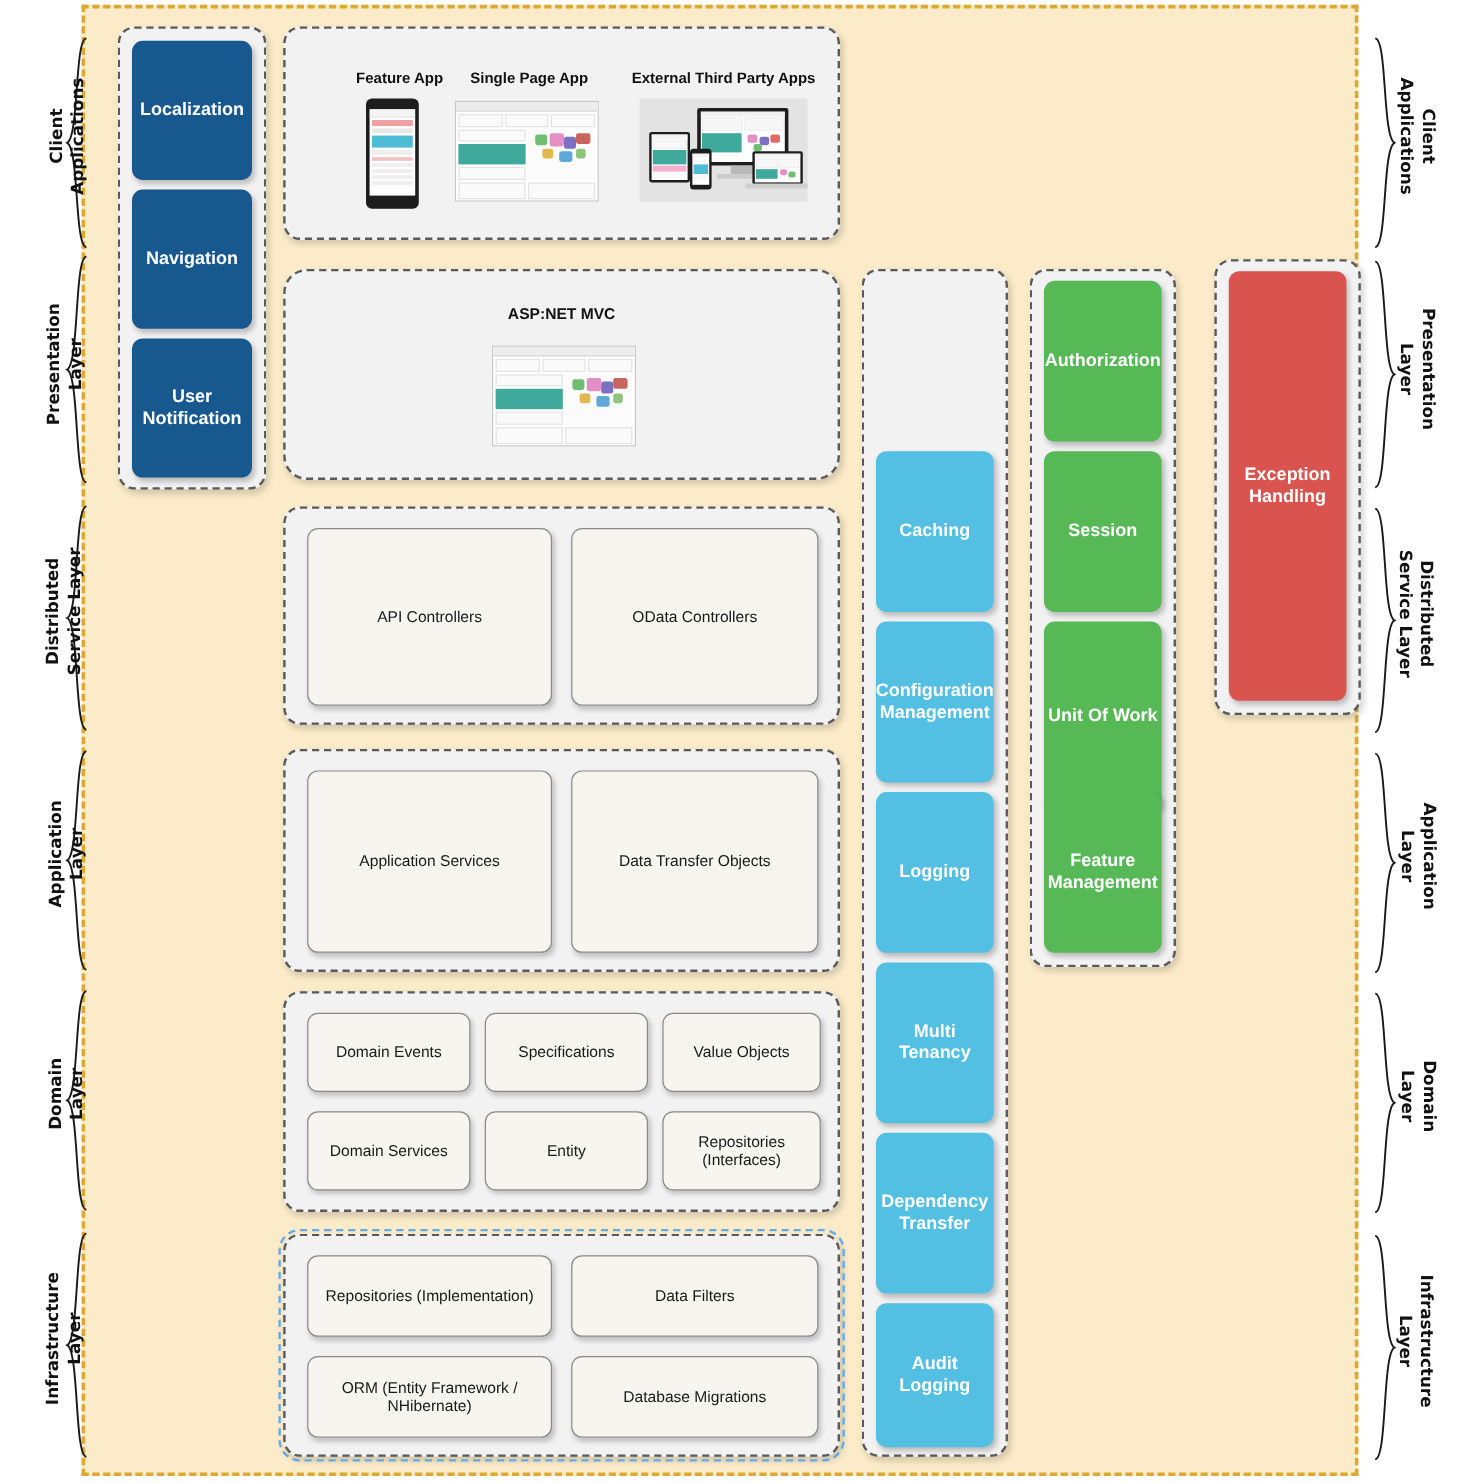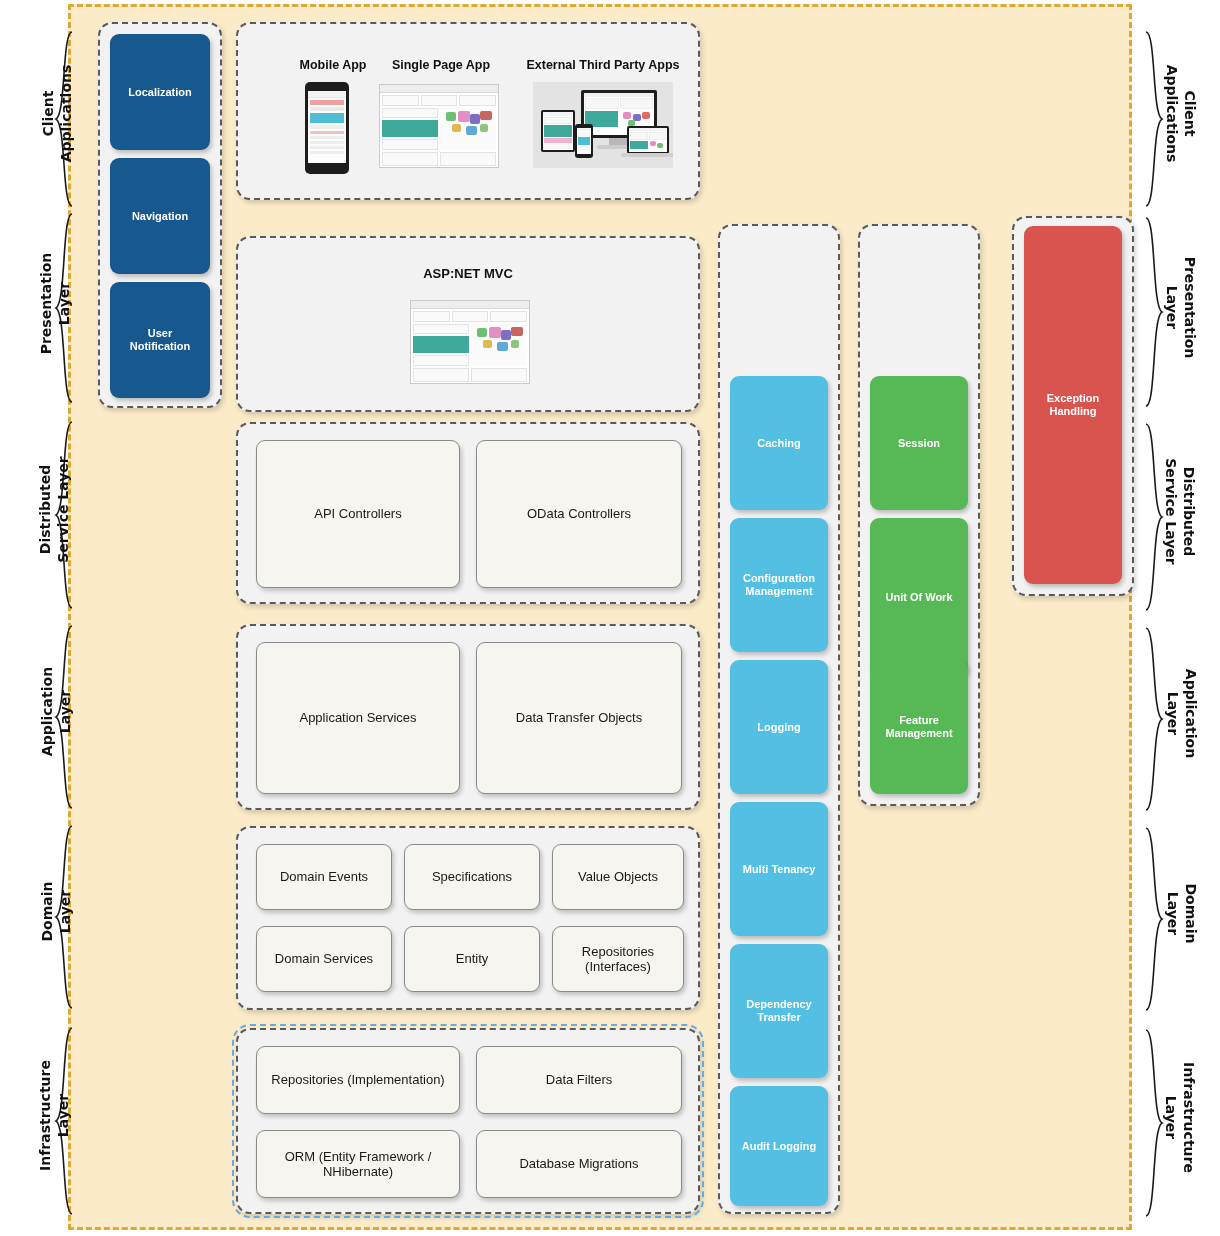--- a/index.html
+++ b/index.html
@@ -39,21 +39,21 @@
   
   .tile{
     position:absolute;
     box-sizing:border-box;
     border-radius:9px;
     display:flex;align-items:center;justify-content:center;
     text-align:center;
     line-height:1.18;
     box-shadow:2px 3px 4px rgba(0,0,0,.22);
   }
-  .tile.solid{ color:#ffffff; font-weight:bold; font-size:11px; }
+  .tile.solid{ color:#ffffff; font-weight:bold; font-size:15px; }
   .tile.navy{ background:#17588F; }
   .tile.cyan{ background:#52BFE3; }
   .tile.green{ background:#57B956; }
   .tile.red{ background:#D9534F; }
   .tile.plain{
     background:#F7F5EF;
     border:1.3px solid #8A8A8A;
     color:#1a1a1a;
     font-size:13px;
     font-weight:normal;
@@ -195,21 +195,21 @@
 
   <div class="group" style="left:98px;top:22px;width:124px;height:386px;">
     <div class="tile solid navy" style="left:10px;top:10px;width:100px;height:116px;">Localization</div>
     <div class="tile solid navy" style="left:10px;top:134px;width:100px;height:116px;">Navigation</div>
     <div class="tile solid navy" style="left:10px;top:258px;width:100px;height:116px;white-space:pre-line;">User
 Notification</div>
   </div>
 
   <div class="group" style="left:236px;top:22px;width:464px;height:178px;">
 
-    <div class="caption" style="left:20px;top:34px;width:150px;">Mobile App</div>
+    <div class="caption" style="left:20px;top:34px;width:150px;">Feature App</div>
     <div class="thumb phone" style="left:67px;top:58px;width:44px;height:92px;">
       <div class="phone-screen">
         <div style="height:6px;background:#f4f4f4;border-bottom:1px solid #e6e6e6;"></div>
         <div style="margin:2px;height:5px;background:#f0a0a0;"></div>
         <div style="margin:2px;height:4px;background:#e9e9e9;"></div>
         <div style="margin:2px;height:10px;background:#4FBCD6;"></div>
         <div style="margin:2px;height:4px;background:#eee;"></div>
         <div style="margin:2px;height:3px;background:#f3c0c0;"></div>
         <div style="margin:2px;height:3px;background:#eee;"></div>
         <div style="margin:2px;height:3px;background:#eee;"></div>
@@ -305,21 +305,21 @@
               <div class="md" style="left:1px;top:0px;width:6px;height:5px;background:#e38fc6;"></div>
               <div class="md" style="left:8px;top:2px;width:6px;height:5px;background:#6fbf73;"></div>
             </div>
           </div>
         </div>
       </div>
       <div style="position:absolute;left:88px;top:71px;width:54px;height:4px;background:#cfcfcf;border-radius:2px;"></div>
     </div>
   </div>
 
-  <div class="group" style="left:236px;top:236px;width:464px;height:176px;">
+  <div class="group" style="left:236px;top:224px;width:464px;height:176px;border-radius:20px;">
     <div class="mvc-title" style="left:0;top:28px;">ASP:NET MVC</div>
     <div class="thumb browser" style="left:172px;top:62px;width:120px;height:84px;">
       <div class="browser-bar"></div>
       <div class="mini-row">
           <div class="mini-card" style="height:9px;"></div>
           <div class="mini-card" style="height:9px;"></div>
           <div class="mini-card" style="height:9px;"></div>
         </div>
       <div style="display:flex;gap:2px;padding:0 2px;">
         <div style="flex:1;">
@@ -378,20 +378,21 @@
     <div class="tile solid cyan" style="left:10px;top:292px;width:98px;height:134px;white-space:pre-line;">Configuration
 Management</div>
     <div class="tile solid cyan" style="left:10px;top:434px;width:98px;height:134px;">Logging</div>
     <div class="tile solid cyan" style="left:10px;top:576px;width:98px;height:134px;">Multi Tenancy</div>
     <div class="tile solid cyan" style="left:10px;top:718px;width:98px;height:134px;white-space:pre-line;">Dependency
 Transfer</div>
     <div class="tile solid cyan" style="left:10px;top:860px;width:98px;height:120px;">Audit Logging</div>
   </div>
 
   <div class="group" style="left:858px;top:224px;width:122px;height:582px;">
+    <div class="tile solid green" style="left:10px;top:8px;width:98px;height:134px;">Authorization</div>
     <div class="tile solid green" style="left:10px;top:150px;width:98px;height:134px;">Session</div>
     <div class="tile solid green" style="left:10px;top:292px;width:98px;height:158px;">Unit Of Work</div>
     <div class="tile solid green" style="left:10px;top:434px;width:98px;height:134px;white-space:pre-line;">Feature
 Management</div>
   </div>
 
   <div class="group" style="left:998px;top:216px;width:122px;height:380px;margin-left:14px;">
     <div class="tile solid red" style="left:10px;top:8px;width:98px;height:358px;white-space:pre-line;">Exception
 Handling</div>
   </div>

